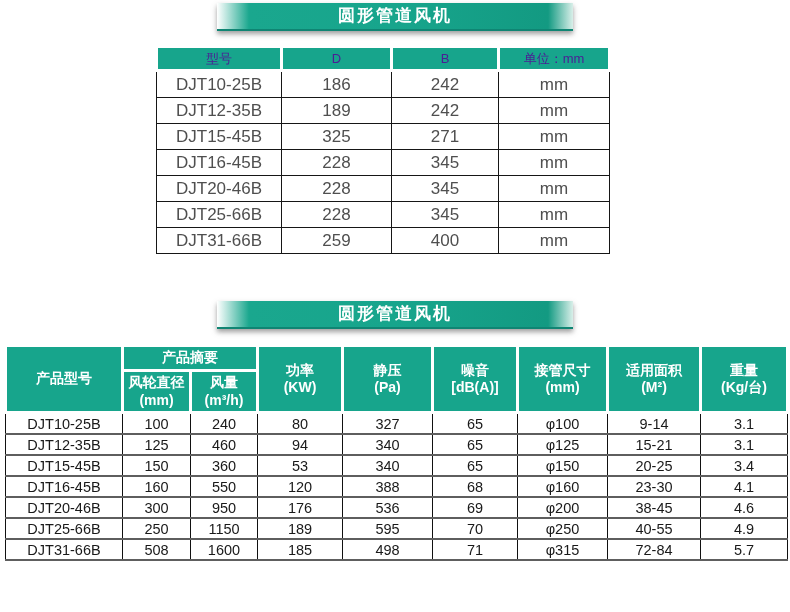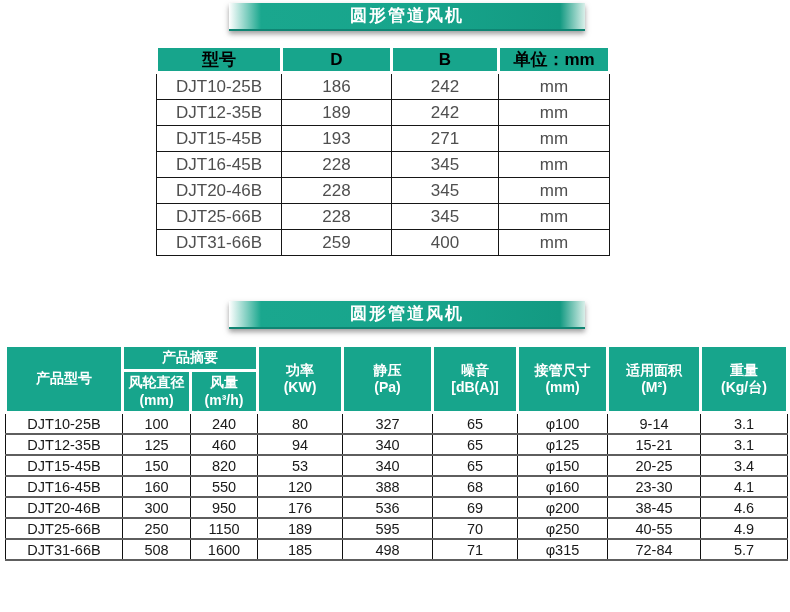--- a/index.html
+++ b/index.html
@@ -19,40 +19,39 @@
     height: 26px;
     line-height: 26px;
     text-align: center;
     color: #ffffff;
     font-size: 17px;
     font-weight: bold;
     letter-spacing: 2px;
     background: linear-gradient(90deg, #ffffff 0%, #1aa78e 9%, #17a58c 50%, #139a82 93%, #d9efe9 100%);
     border-bottom: 2px solid #0f8573;
     box-shadow: 0 3px 5px rgba(80,80,80,0.55);
-    margin-left: 12px;
   }
   .banner-top { top: 3px; }
   .banner-bottom { top: 301px; }
 
   
   .t1 {
     position: absolute;
     left: 155px;
     top: 45px;
     width: 453px;
     border-collapse: collapse;
     table-layout: fixed;
   }
   .t1 th {
     background: #17a58c;
-    color: #000000;
+    color: #4c1d95;
     border: 3px solid #ffffff;
-    font-size: 17px;
-    font-weight: bold;
+    font-size: 13px;
+    font-weight: normal;
     height: 21px;
     text-align: center;
     padding: 0;
   }
   .t1 td {
     border: 1px solid #161616;
     color: #4f4f4f;
     font-size: 17px;
     height: 25px;
     text-align: center;
@@ -124,21 +123,21 @@
           <td>mm</td>
         </tr>
         <tr>
           <td>DJT12-35B</td>
           <td>189</td>
           <td>242</td>
           <td>mm</td>
         </tr>
         <tr>
           <td>DJT15-45B</td>
-          <td>193</td>
+          <td>325</td>
           <td>271</td>
           <td>mm</td>
         </tr>
         <tr>
           <td>DJT16-45B</td>
           <td>228</td>
           <td>345</td>
           <td>mm</td>
         </tr>
         <tr>
@@ -221,21 +220,21 @@
           <td>94</td>
           <td>340</td>
           <td>65</td>
           <td>φ125</td>
           <td>15-21</td>
           <td>3.1</td>
         </tr>
         <tr>
           <td>DJT15-45B</td>
           <td>150</td>
-          <td>820</td>
+          <td>360</td>
           <td>53</td>
           <td>340</td>
           <td>65</td>
           <td>φ150</td>
           <td>20-25</td>
           <td>3.4</td>
         </tr>
         <tr>
           <td>DJT16-45B</td>
           <td>160</td>

